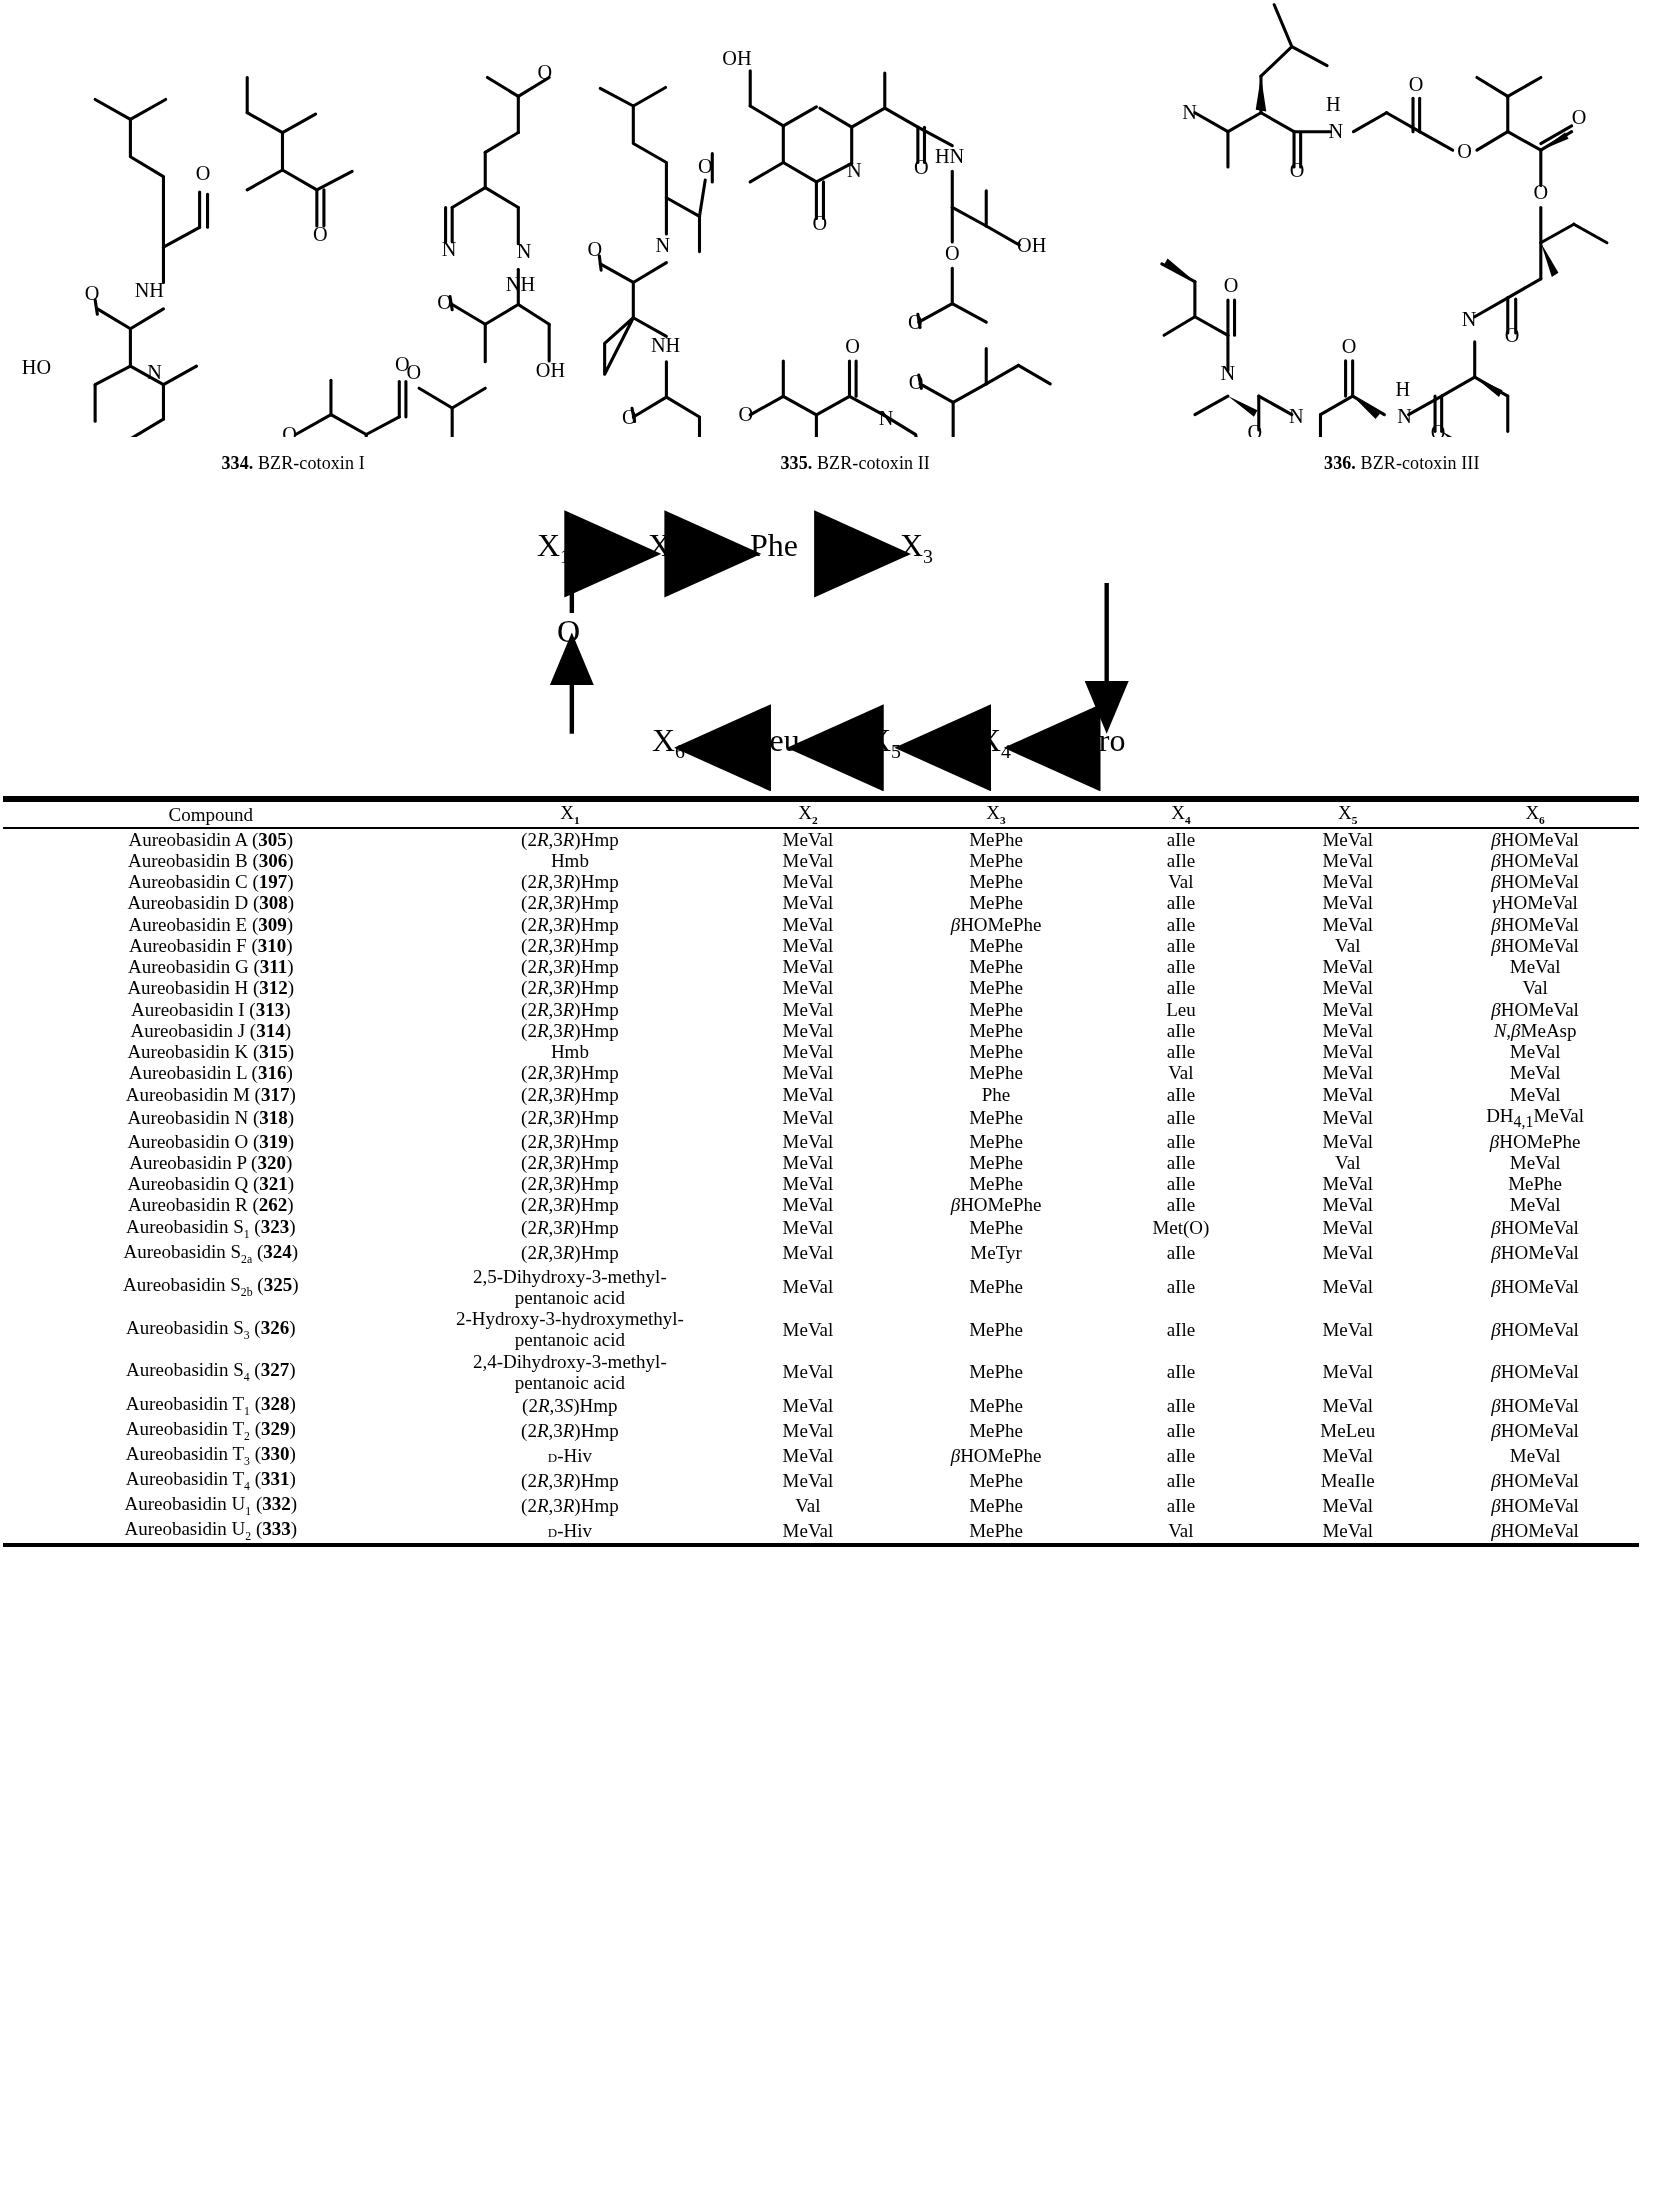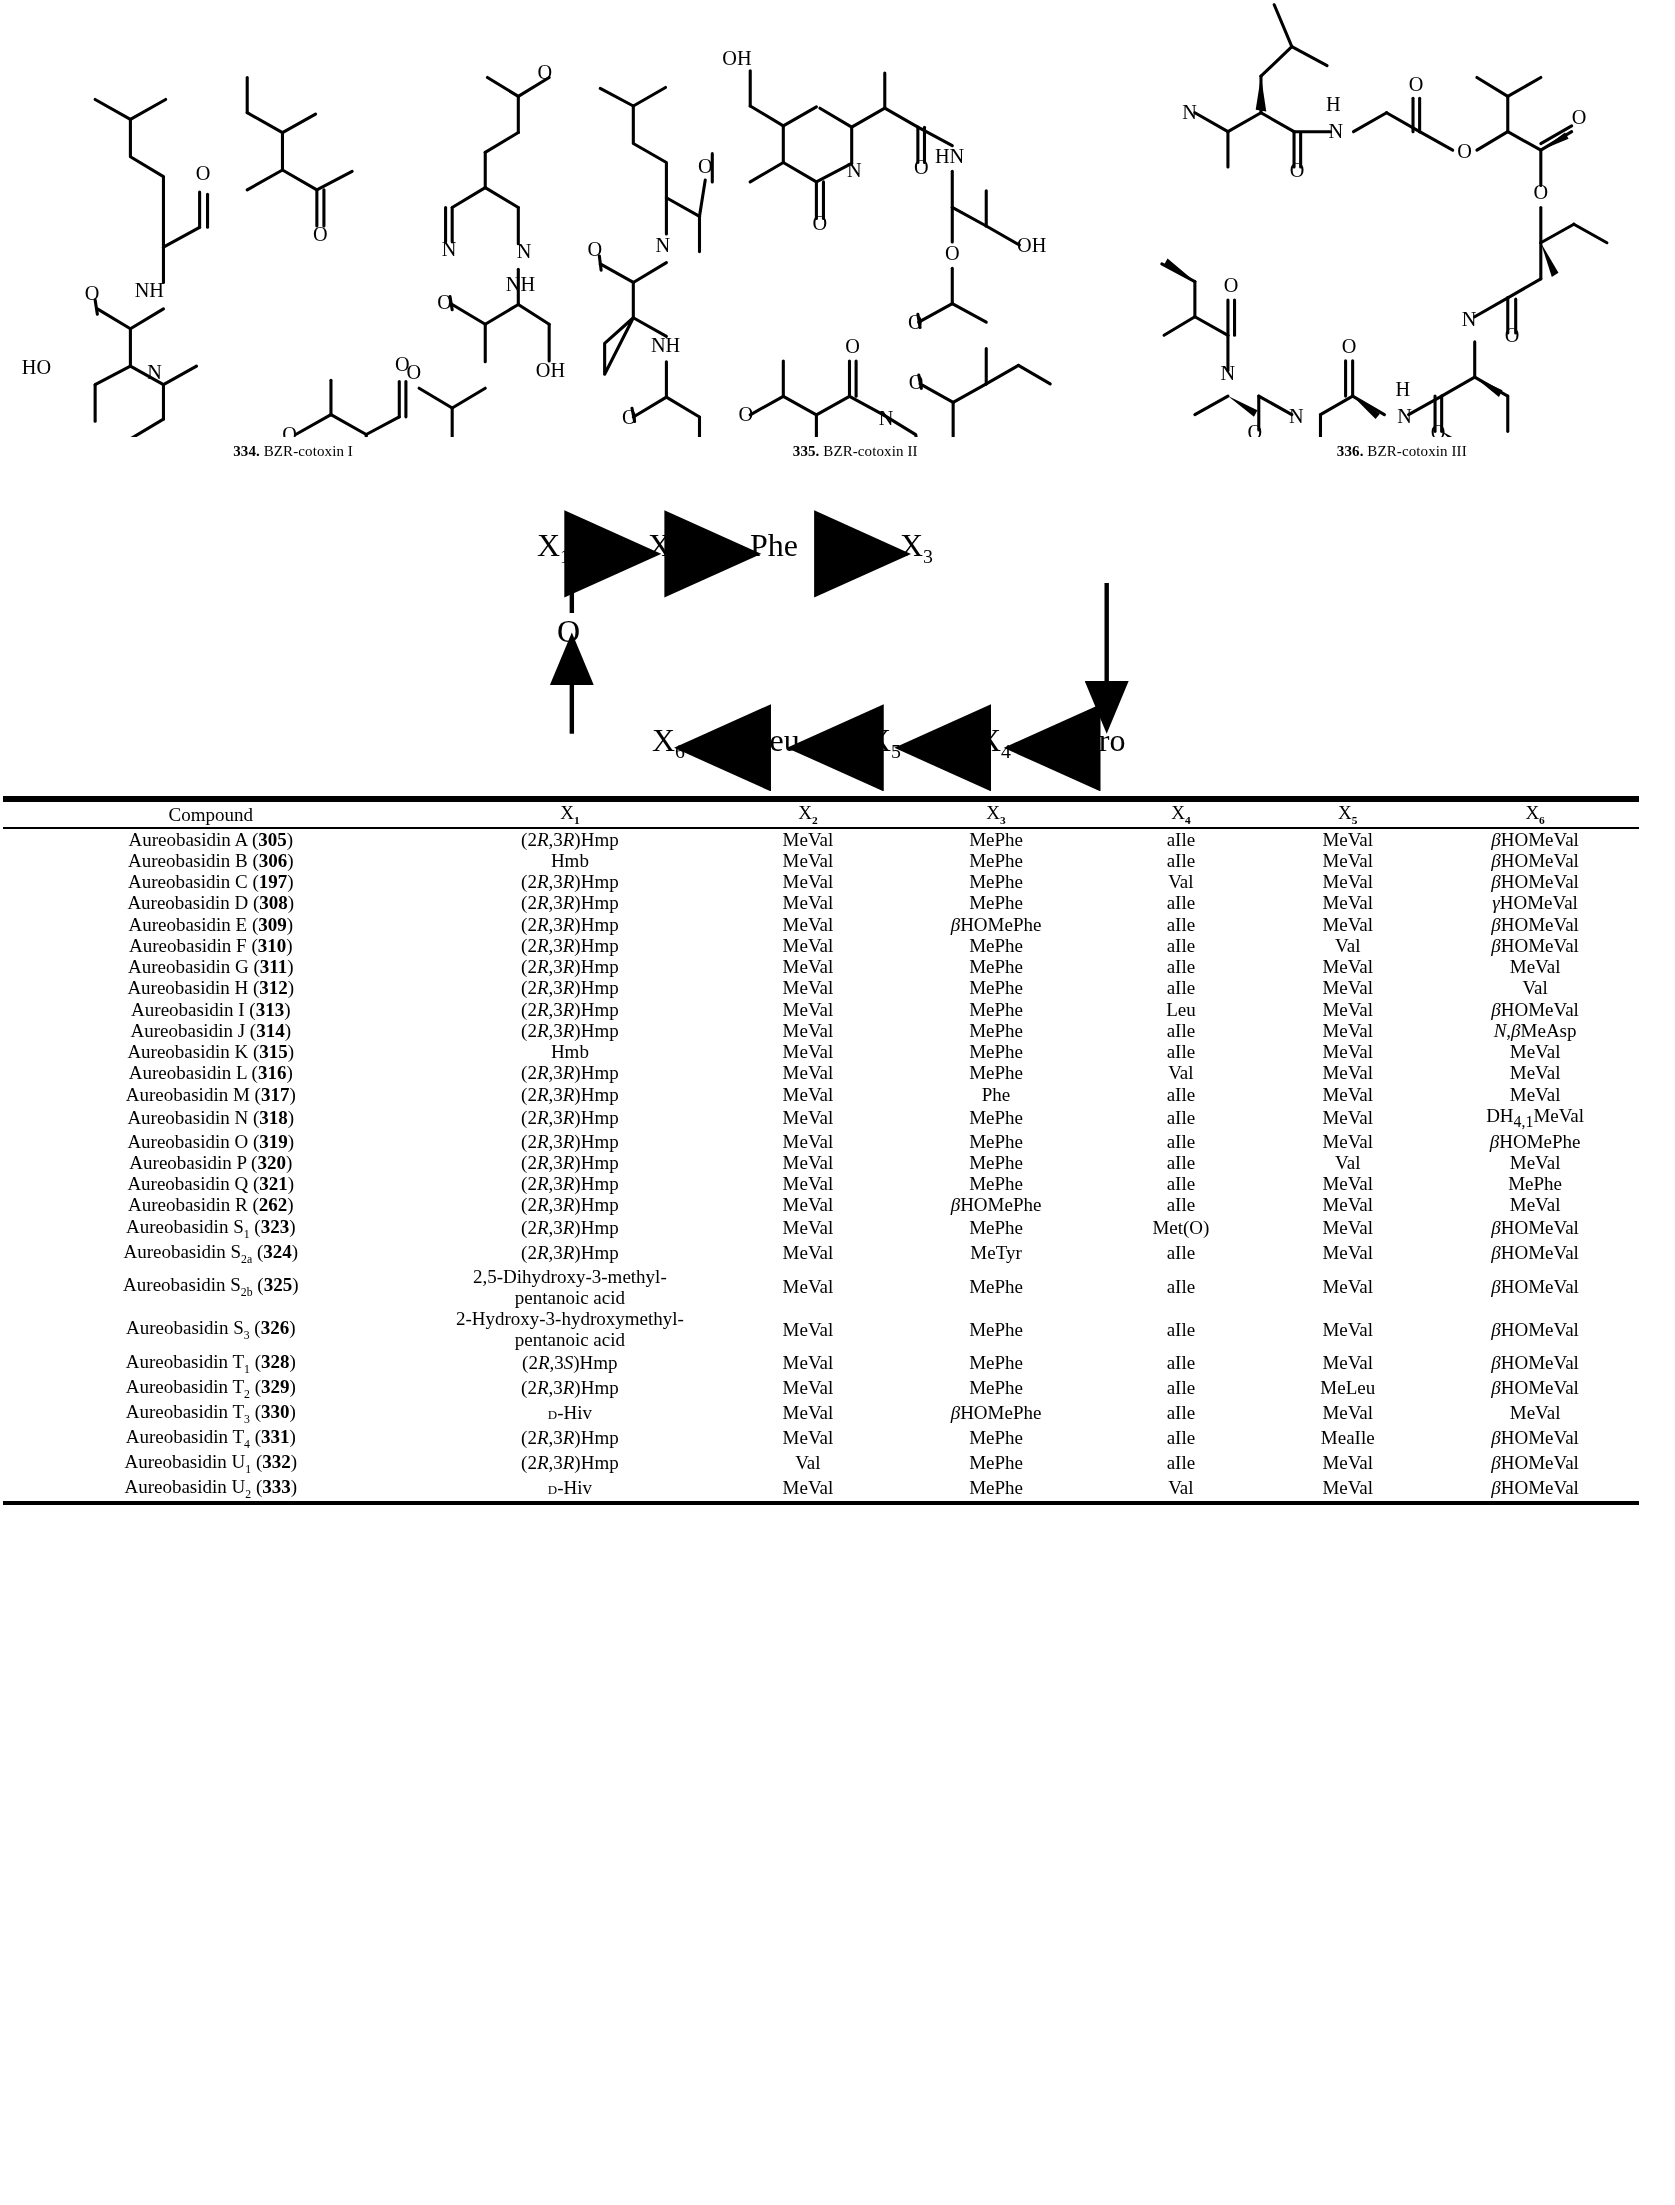--- a/index.html
+++ b/index.html
@@ -12,21 +12,21 @@
   .page{position:relative;width:1675px;height:2585px;overflow:hidden;}
 
   
   .structures{
     position:absolute;left:0;top:0;width:1675px;height:490px;
     display:flex;align-items:flex-start;justify-content:space-between;
   }
   .struct-cell{position:relative;display:flex;flex-direction:column;align-items:center;}
   .struct-svg{display:block;}
   .struct-caption{
-    font-size:15px;margin-top:6px;white-space:nowrap;letter-spacing:0.1px;
+    font-size:18px;margin-top:16px;white-space:nowrap;letter-spacing:0.1px;
   }
   .struct-caption b{font-weight:bold;}
 
   
   .cycle{
     position:absolute;left:0;top:487px;width:1675px;height:304px;
   }
   .cyc-node{
     position:absolute;font-size:32px;line-height:1;white-space:nowrap;
   }
@@ -630,20 +630,29 @@
           <tr>
             <td class="cmp">Aureobasidin S<sub>3</sub> (<b>326</b>)</td>
             <td class="multi">2-Hydroxy-3-hydroxymethyl-<br>pentanoic acid</td>
             <td>MeVal</td>
             <td>MePhe</td>
             <td>aIle</td>
             <td>MeVal</td>
             <td><i>β</i>HOMeVal</td>
           </tr>
           <tr>
+            <td class="cmp">Aureobasidin S<sub>4</sub> (<b>327</b>)</td>
+            <td class="multi">2,4-Dihydroxy-3-methyl-<br>pentanoic acid</td>
+            <td>MeVal</td>
+            <td>MePhe</td>
+            <td>aIle</td>
+            <td>MeVal</td>
+            <td><i>β</i>HOMeVal</td>
+          </tr>
+          <tr>
             <td class="cmp">Aureobasidin T<sub>1</sub> (<b>328</b>)</td>
             <td>(2<i>R</i>,3<i>S</i>)Hmp</td>
             <td>MeVal</td>
             <td>MePhe</td>
             <td>aIle</td>
             <td>MeVal</td>
             <td><i>β</i>HOMeVal</td>
           </tr>
           <tr>
             <td class="cmp">Aureobasidin T<sub>2</sub> (<b>329</b>)</td>

